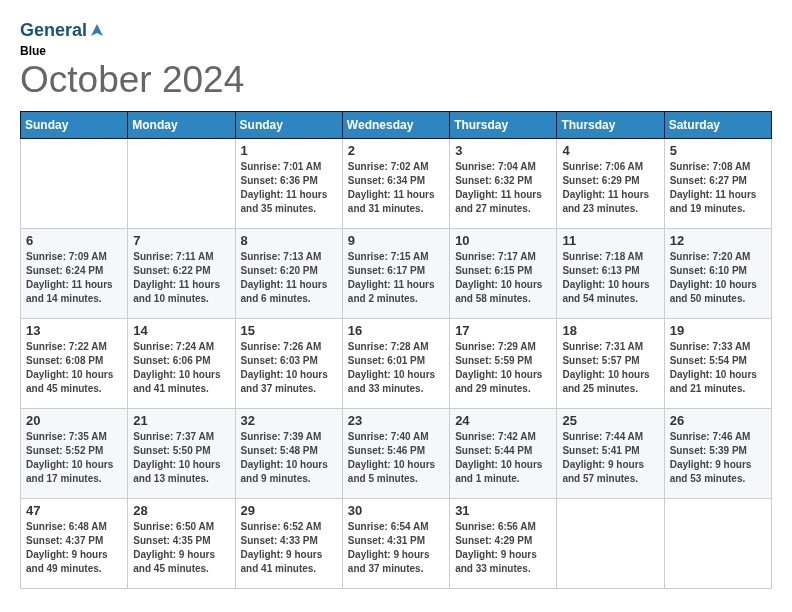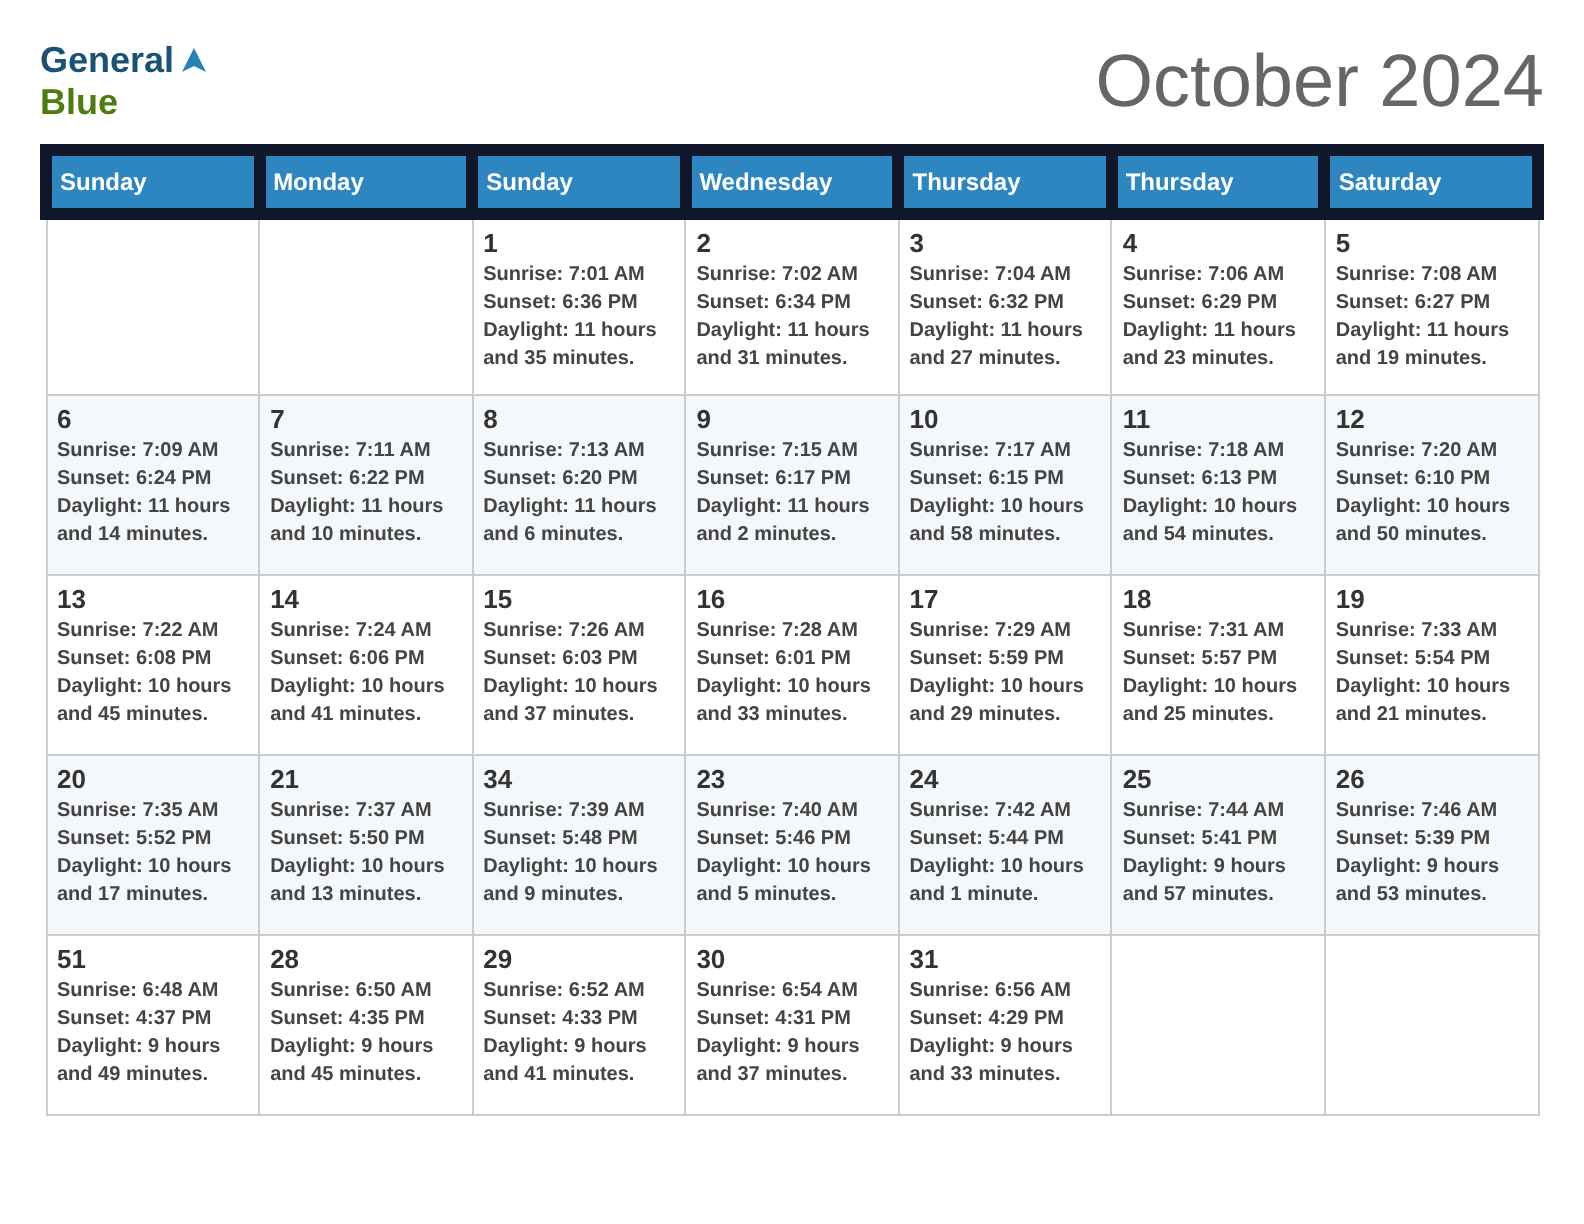--- a/index.html
+++ b/index.html
@@ -5,40 +5,41 @@
     * { box-sizing: border-box; margin: 0; padding: 0; }
     body {
       font-family: Arial, sans-serif;
       background: #fff;
       width: 792px;
       min-height: 612px;
       padding: 20px;
     }
     .header {
       display: flex;
-      justify-content: space-between;
+      justify-content: flex-end;
       align-items: flex-start;
       margin-bottom: 10px;
+      flex-direction: column;
     }
     .title-block {
       text-align: right;
     }
     table {
       width: 100%;
       border-collapse: collapse;
       table-layout: fixed;
     }
     th {
       background: #2e86c1;
       color: #fff;
       font-size: 12px;
       font-weight: bold;
       padding: 6px 4px;
       text-align: left;
-      border: 6px solid #0f172a;
+      border: 1px solid #0f172a;
     }
     td {
       vertical-align: top;
       border: 1px solid #ccc;
       padding: 4px 5px;
       font-size: 10.5px;
       color: #333;
       height: 90px;
     }
     tr:nth-child(even) td {
@@ -70,21 +71,21 @@
 <div class="header">
   <div class="logo-row">
     <div>
       <div style="display:flex;align-items:center;">
         <span style="color:#1a5276;font-size:18px;font-weight:bold;">General</span>
         <svg width="16" height="16" viewBox="0 0 16 16" style="margin-left:2px;margin-bottom:2px;">
           <polygon points="8,2 14,14 8,11 2,14" fill="#2980b9"></polygon>
         </svg>
       </div>
       <div>
-        <span style="color:#4d7c0f;font-size:18px;font-weight:bold;">Blue</span>
+        <span style="color:#000000;font-size:12px;font-weight:bold;">Blue</span>
       </div>
     </div>
   </div>
   <div class="title-block">
     <div style="font-size:37px;color:#666;font-weight:normal;">October 2024</div>
   </div>
 </div>
 
 <table>
   <thead>
@@ -187,21 +188,21 @@
       <tr>
         <td>
           <span class="day-number">20</span>
           <div class="day-info">Sunrise: 7:35 AM<br>Sunset: 5:52 PM<br>Daylight: 10 hours and 17 minutes.</div>
         </td>
         <td>
           <span class="day-number">21</span>
           <div class="day-info">Sunrise: 7:37 AM<br>Sunset: 5:50 PM<br>Daylight: 10 hours and 13 minutes.</div>
         </td>
         <td>
-          <span class="day-number">34</span>
+          <span class="day-number">32</span>
           <div class="day-info">Sunrise: 7:39 AM<br>Sunset: 5:48 PM<br>Daylight: 10 hours and 9 minutes.</div>
         </td>
         <td>
           <span class="day-number">23</span>
           <div class="day-info">Sunrise: 7:40 AM<br>Sunset: 5:46 PM<br>Daylight: 10 hours and 5 minutes.</div>
         </td>
         <td>
           <span class="day-number">24</span>
           <div class="day-info">Sunrise: 7:42 AM<br>Sunset: 5:44 PM<br>Daylight: 10 hours and 1 minute.</div>
         </td>
@@ -209,21 +210,21 @@
           <span class="day-number">25</span>
           <div class="day-info">Sunrise: 7:44 AM<br>Sunset: 5:41 PM<br>Daylight: 9 hours and 57 minutes.</div>
         </td>
         <td>
           <span class="day-number">26</span>
           <div class="day-info">Sunrise: 7:46 AM<br>Sunset: 5:39 PM<br>Daylight: 9 hours and 53 minutes.</div>
         </td>
       </tr>
       <tr>
         <td>
-          <span class="day-number">51</span>
+          <span class="day-number">47</span>
           <div class="day-info">Sunrise: 6:48 AM<br>Sunset: 4:37 PM<br>Daylight: 9 hours and 49 minutes.</div>
         </td>
         <td>
           <span class="day-number">28</span>
           <div class="day-info">Sunrise: 6:50 AM<br>Sunset: 4:35 PM<br>Daylight: 9 hours and 45 minutes.</div>
         </td>
         <td>
           <span class="day-number">29</span>
           <div class="day-info">Sunrise: 6:52 AM<br>Sunset: 4:33 PM<br>Daylight: 9 hours and 41 minutes.</div>
         </td>

